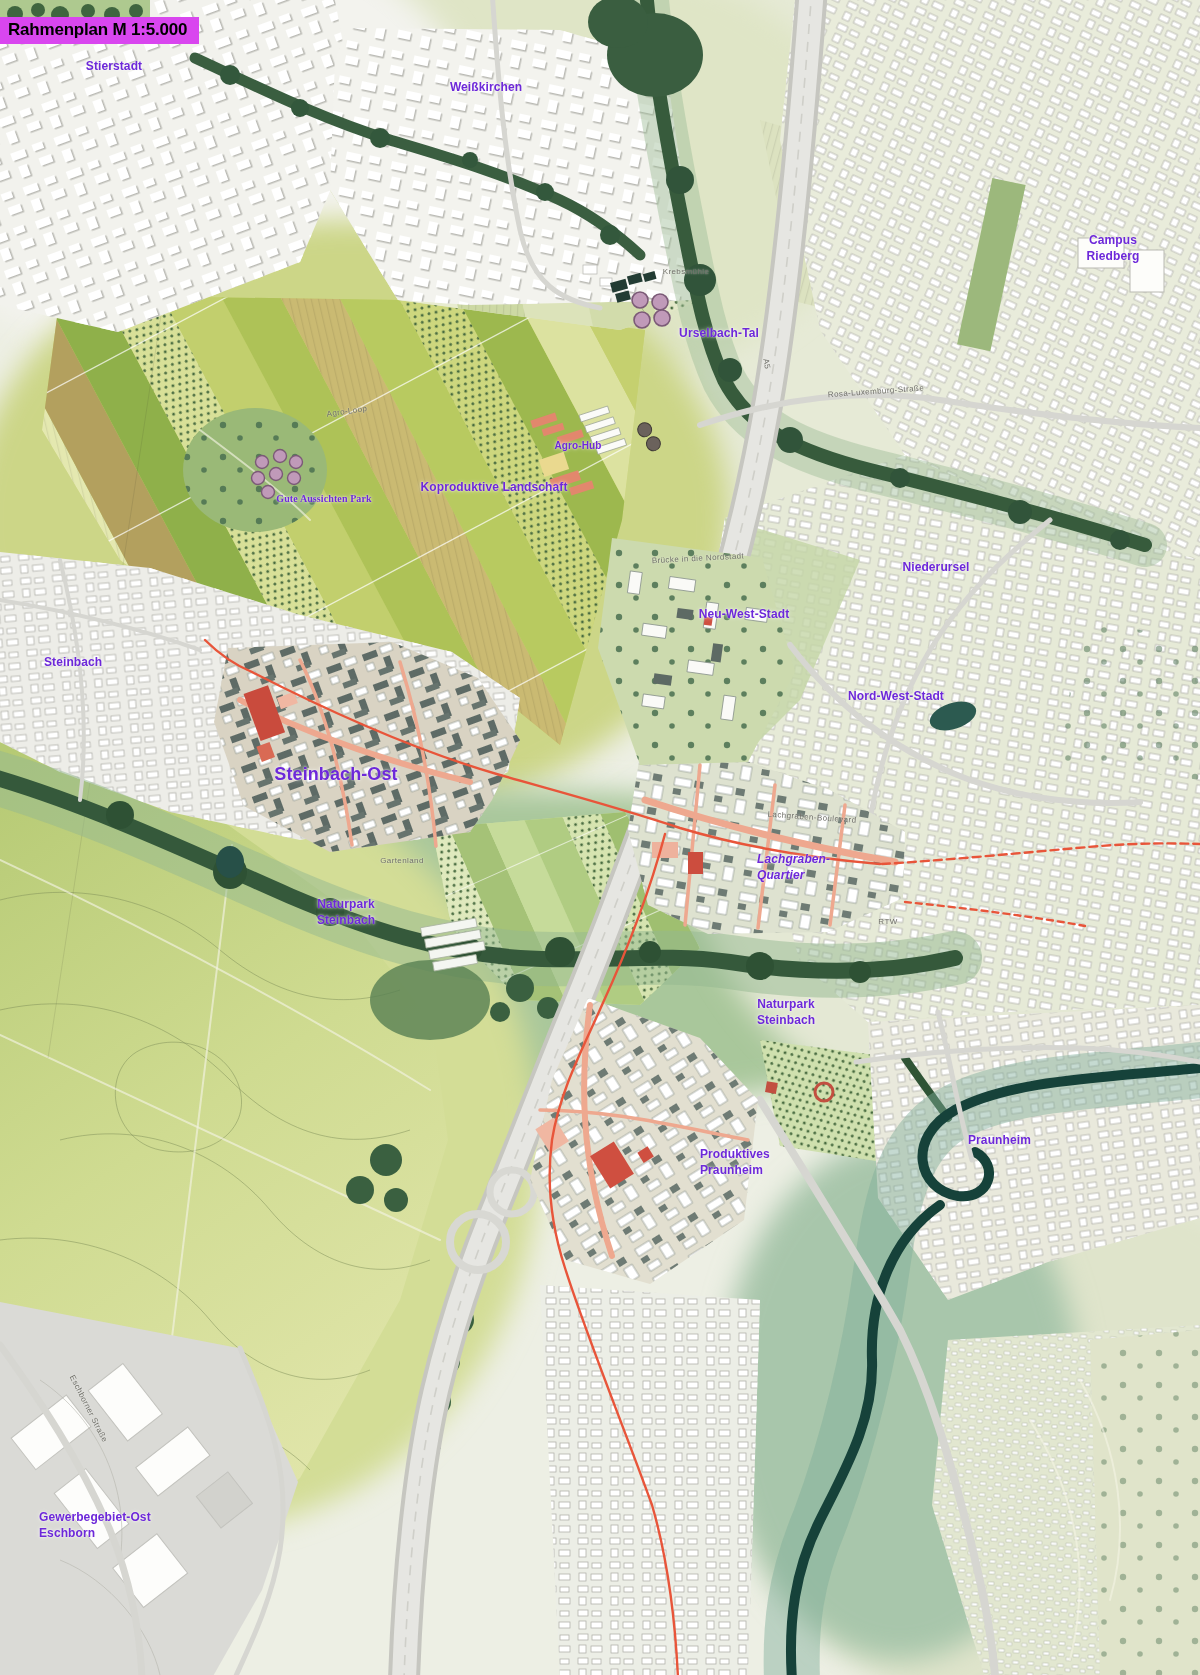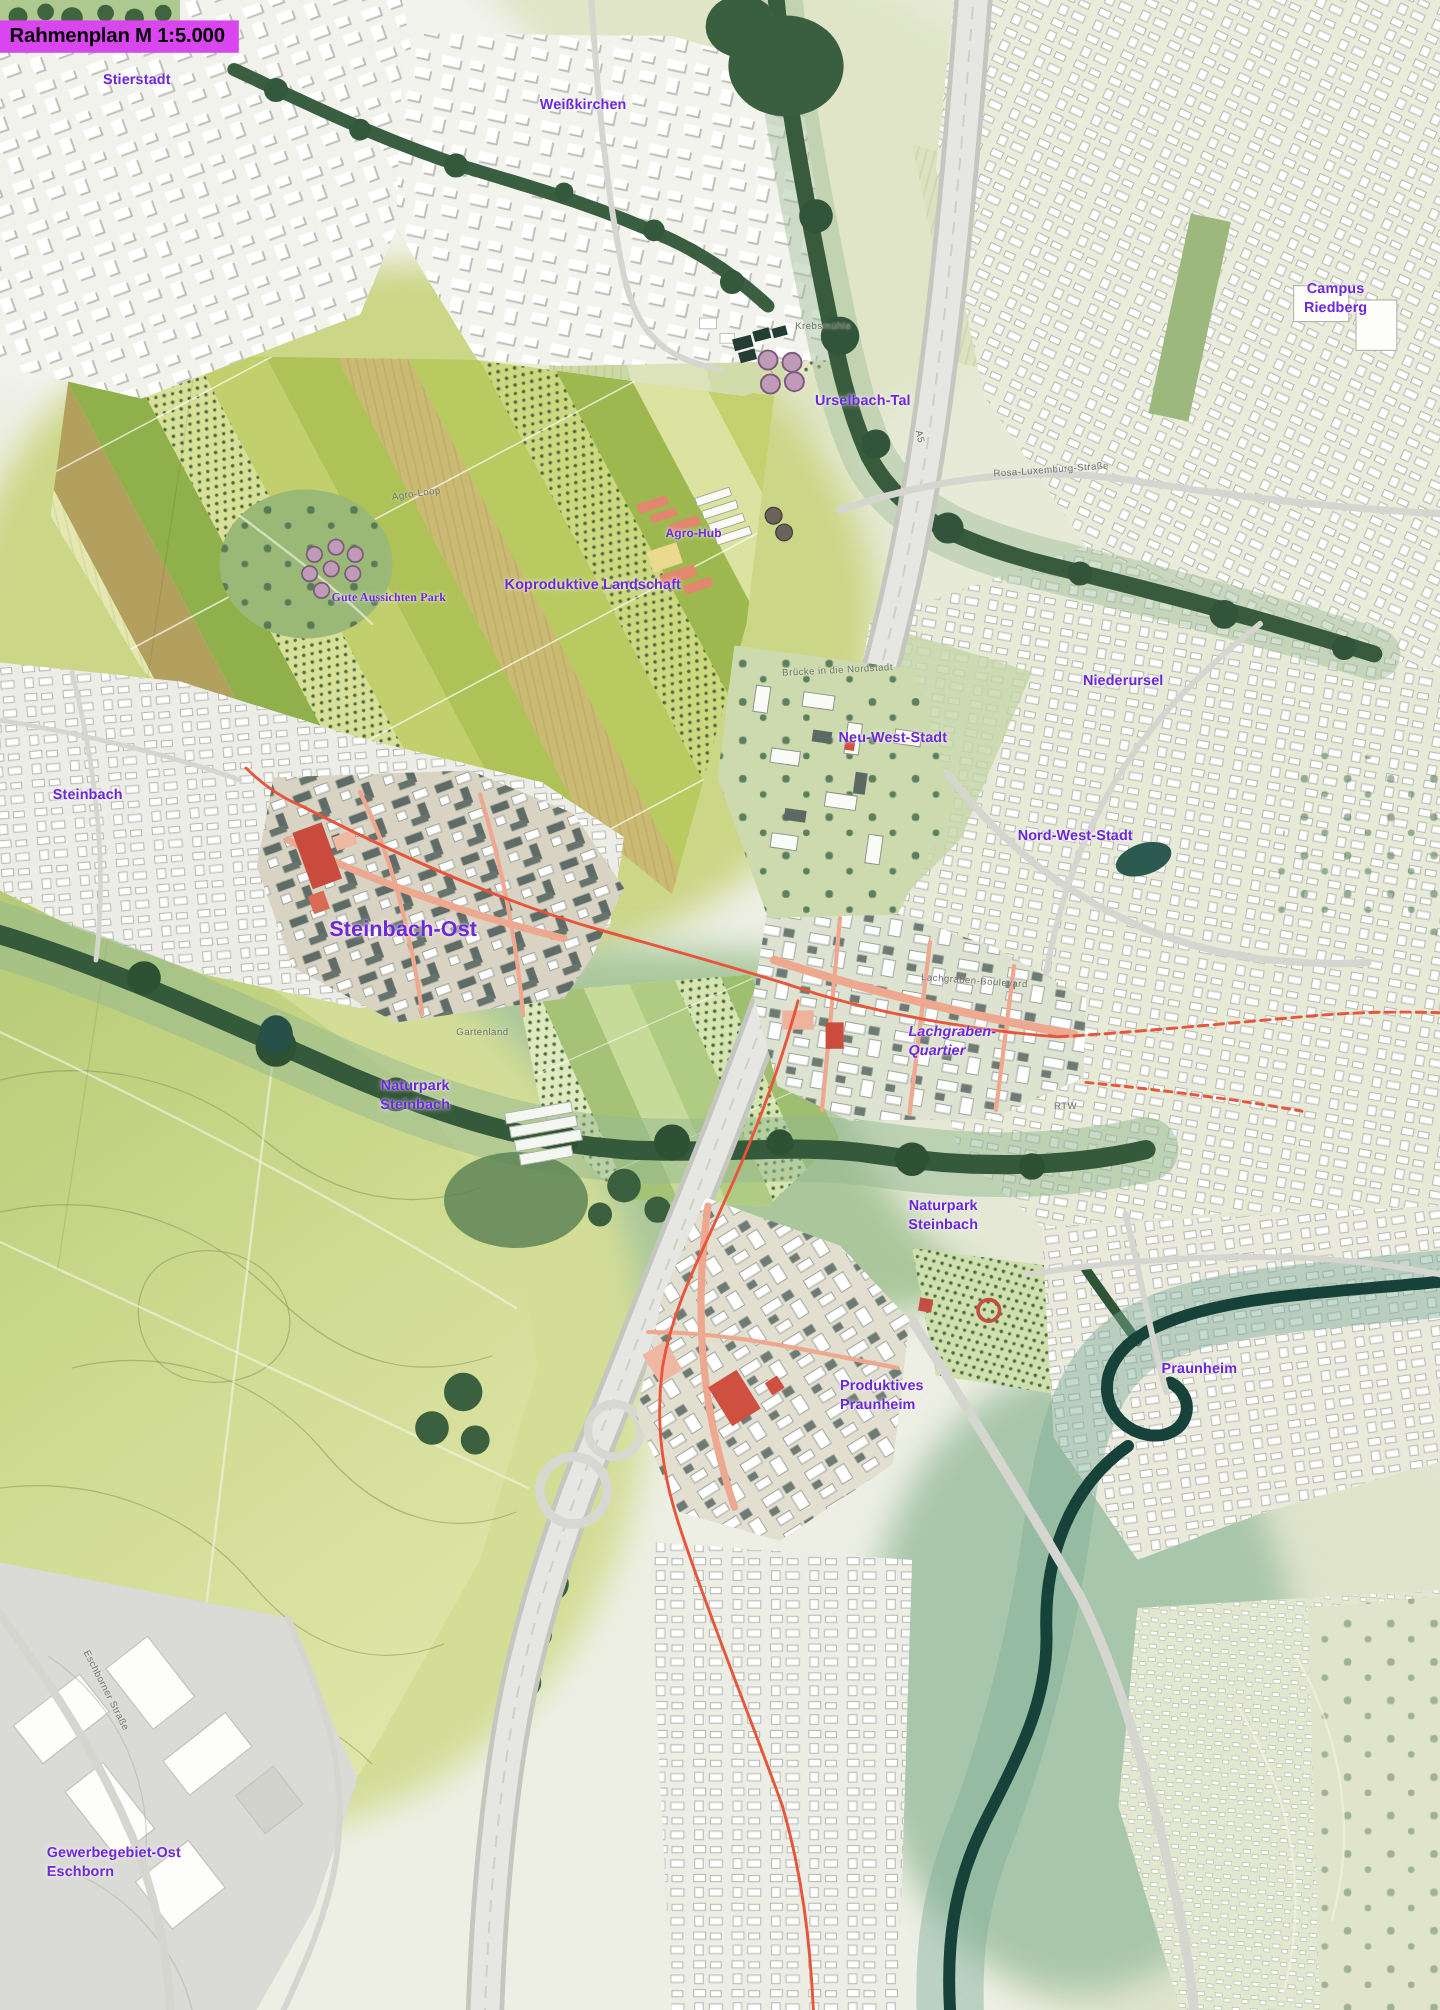--- a/index.html
+++ b/index.html
@@ -514,21 +514,21 @@
       <div class="lbl major" style="left: 336px; top: 775px; font-size: 18px; transform: translate(-50%, -50%) rotate(0deg);">Steinbach-Ost</div>
       <div class="lbl major" style="left: 757px; top: 868px; font-size: 12px; text-align: left; transform: translate(0px, -50%) rotate(0deg); font-style: italic;">Lachgraben-
 Quartier</div>
       <div class="lbl major" style="left: 346px; top: 913px; font-size: 12px; transform: translate(-50%, -50%) rotate(0deg);">Naturpark
 Steinbach</div>
       <div class="lbl major" style="left: 786px; top: 1013px; font-size: 12px; transform: translate(-50%, -50%) rotate(0deg);">Naturpark
 Steinbach</div>
       <div class="lbl major" style="left: 700px; top: 1163px; font-size: 12px; text-align: left; transform: translate(0px, -50%) rotate(0deg);">Produktives
 Praunheim</div>
       <div class="lbl major" style="left: 968px; top: 1141px; font-size: 12px; transform: translate(0px, -50%) rotate(0deg);">Praunheim</div>
-      <div class="lbl major" style="left: 39px; top: 1526px; font-size: 12px; text-align: left; transform: translate(0px, -50%) rotate(0deg); margin-top: 26px;">Gewerbegebiet-Ost
+      <div class="lbl major" style="left: 39px; top: 1526px; font-size: 12px; text-align: left; transform: translate(0px, -50%) rotate(0deg);">Gewerbegebiet-Ost
 Eschborn</div>
       <div class="lbl minor" style="left: 686px; top: 272px; font-size: 8px; transform: translate(-50%, -50%) rotate(0deg);">Krebsmühle</div>
       <div class="lbl minor" style="left: 347px; top: 412px; font-size: 8px; transform: translate(-50%, -50%) rotate(-8deg);">Agro-Loop</div>
       <div class="lbl minor" style="left: 876px; top: 392px; font-size: 8px; transform: translate(-50%, -50%) rotate(-4deg);">Rosa-Luxemburg-Straße</div>
       <div class="lbl minor" style="left: 766px; top: 364px; font-size: 8px; transform: translate(-50%, -50%) rotate(78deg);">A5</div>
       <div class="lbl minor" style="left: 698px; top: 559px; font-size: 8px; transform: translate(-50%, -50%) rotate(-3deg);">Brücke in die Nordstadt</div>
       <div class="lbl minor" style="left: 402px; top: 861px; font-size: 8px; transform: translate(-50%, -50%) rotate(0deg);">Gartenland</div>
       <div class="lbl minor" style="left: 888px; top: 922px; font-size: 8px; transform: translate(-50%, -50%) rotate(0deg); text-align: center;">RTW</div>
       <div class="lbl minor" style="left: 88px; top: 1409px; font-size: 8px; transform: translate(-50%, -50%) rotate(63deg);">Eschborner Straße</div>
       <div class="lbl minor" style="left: 812px; top: 818px; font-size: 8px; transform: translate(-50%, -50%) rotate(4deg);">Lachgraben-Boulevard</div>

